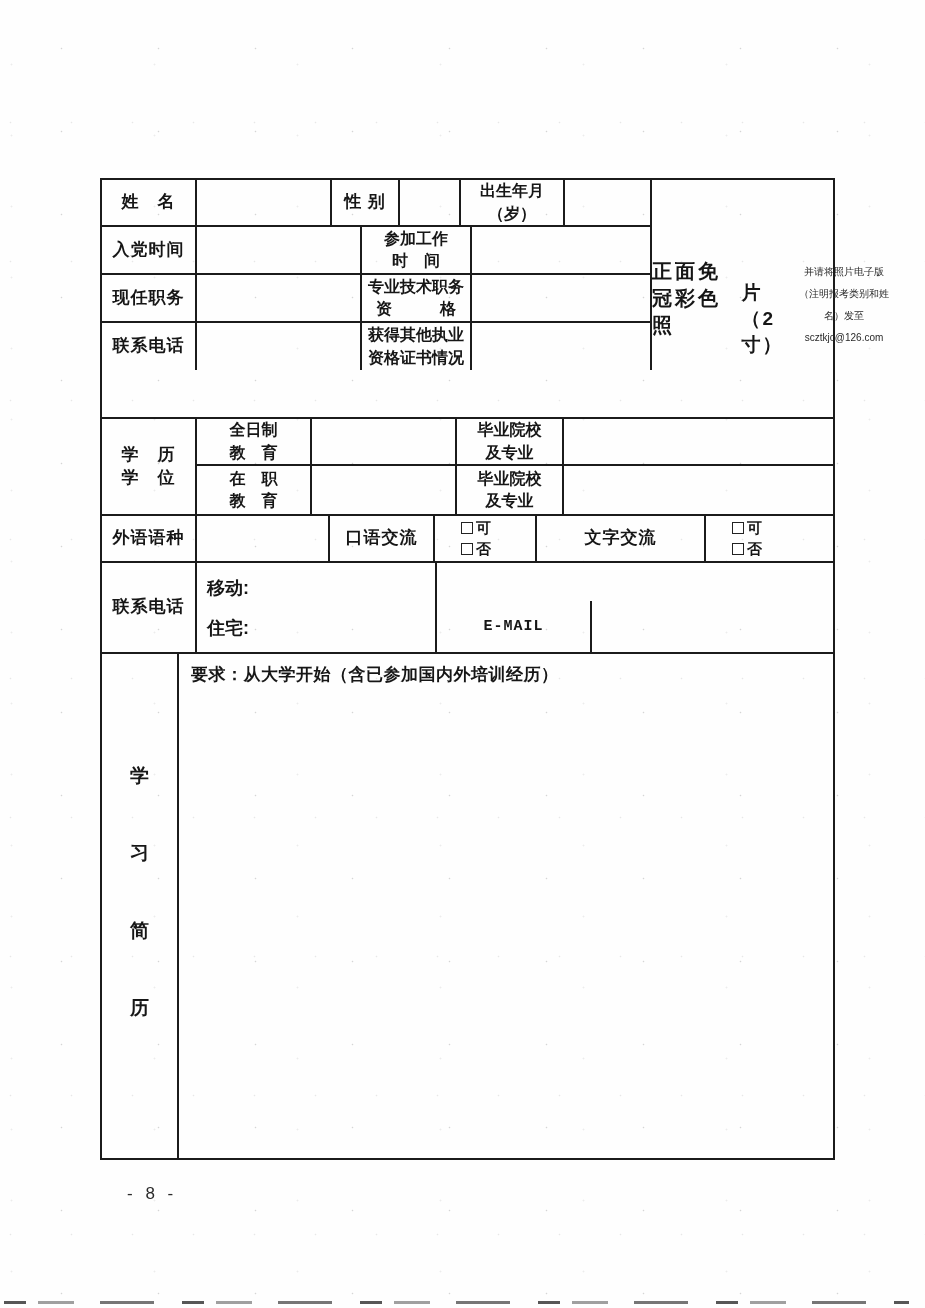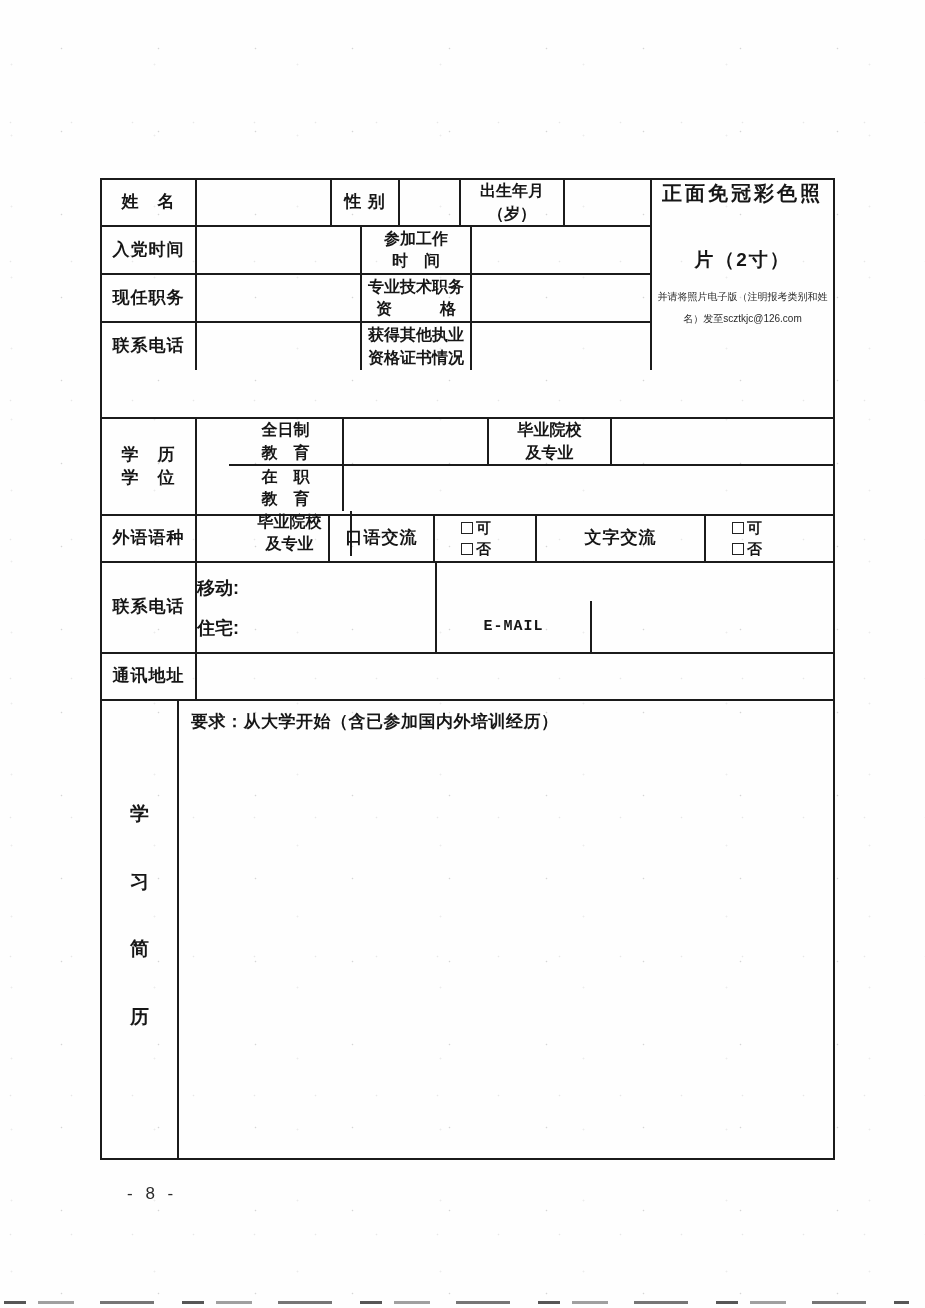--- a/index.html
+++ b/index.html
@@ -52,47 +52,47 @@
   
   .secA { display:flex; height:239px; border-bottom:2px solid #1b1b1b; }
   .secA-left { width:550px; display:flex; flex-direction:column; }
   .secA-left .row:last-child { border-bottom:none; }
   .r47 { height:47px; } .r48 { height:48px; }
   .w95 { width:95px; } .w135 { width:135px; } .w68 { width:68px; }
   .w61 { width:61px; } .w104 { width:104px; } .w87 { width:87px; }
   .w165 { width:165px; } .w110 { width:110px; } .w180 { width:180px; }
 
   .photo {
-    flex:1; display:flex; flex-direction:column; align-items:center;
+    flex:1; display:flex; flex-direction:row; align-items:center;
   }
   .photo-title1 { font-size:20px; font-weight:bold; letter-spacing:3px; }
   .photo-title2 { font-size:19px; font-weight:bold; letter-spacing:2px; margin-top:40px; }
   .photo-note { margin-top:13px; width:176px; font-size:10px; line-height:2.2;
                 text-align:center; color:#2a2a2a; }
 
   
   .secEdu { display:flex; height:97px; border-bottom:2px solid #1b1b1b; }
-  .secEdu-right { flex:1; display:flex; flex-direction:column;padding-left:32px; }
-  .secEdu-right .row:last-child { border-bottom:none;flex-direction:column; }
-  .w115 { width:115px; } .w145 { width:145px; } .w107 { width:123px; }
+  .secEdu-right { flex:1; display:flex; flex-direction:column; }
+  .secEdu-right .row:last-child { border-bottom:none; }
+  .w115 { width:115px; } .w145 { width:145px; } .w107 { width:107px; }
 
   
   .rowLang { height:47px; }
   .w133 { width:133px; } .w105 { width:105px; } .w102 { width:102px; } .w169 { width:169px; }
   .chk { flex-direction:column; justify-content:center; align-items:flex-start;
          padding-left:26px; gap:2px; }
   .chkline { display:flex; align-items:center; font-weight:bold; font-size:15px; }
   .box { width:12px; height:12px; border:1.5px solid #222; display:inline-block;
          margin-right:3px; background:#fff; }
 
   
   .rowPhone { height:91px; }
   .w240 { width:240px; } .w135w { width:155px;margin-top:38px; }
   .phone { flex-direction:column; align-items:flex-start; justify-content:center;
-           gap:16px; }
+           gap:16px; padding-left:10px; }
   .phone > div { font-weight:bold; font-size:18px; display:flex; }
   .email-lbl { font-family:"Liberation Mono","DejaVu Sans Mono",monospace;
                font-size:15px; font-weight:bold; letter-spacing:1px; }
 
   
   .rowAddr { height:47px; }
 
   
   .rowResume { flex:1; border-bottom:none; }
   .w77 { width:77px; }
@@ -226,24 +226,20 @@
         </div>
         <div>
           <span>住宅:</span>
           <span></span>
         </div>
       </div>
       <div class="c w135w email-lbl">E-MAIL</div>
       <div class="c flex1 noR"></div>
     </div>
 
-    <div class="row rowAddr">
-      <div class="c w95 lbl">通讯地址</div>
-      <div class="c flex1 noR"></div>
-    </div>
 
     <div class="row rowResume">
       <div class="c w77 vlabel">
         <span>学</span>
         <span>习</span>
         <span>简</span>
         <span>历</span>
       </div>
       <div class="c flex1 noR resume-content">
         <div class="req">要求：从大学开始（含已参加国内外培训经历）</div>

